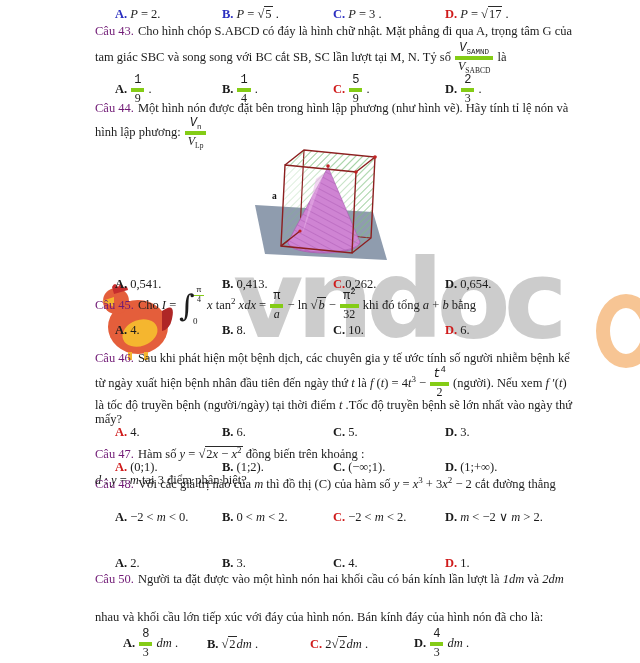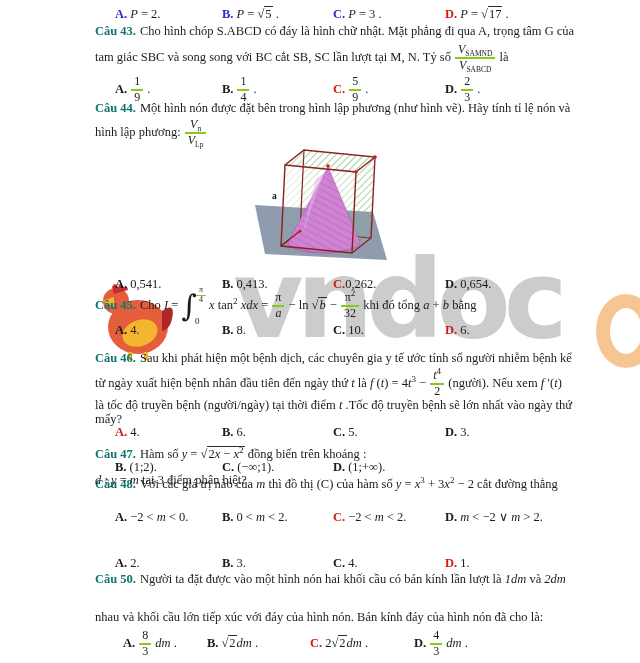--- a/index.html
+++ b/index.html
@@ -2,34 +2,34 @@
 <html><head>
 <meta charset="utf-8">
 <style>
   html,body{margin:0;padding:0;background:#ffffff;}
   .page{position:relative;width:640px;height:663px;background:#fff;overflow:hidden;
         font-family:"Liberation Serif","DejaVu Serif",serif;font-size:12.5px;color:#1c1c1c;}
   .abs{position:absolute;left:95px;white-space:nowrap;z-index:2;}
   .line{line-height:17px;}
   .vline{line-height:30px;height:30px;}
   .vline-tall{line-height:42px;height:42px;}
-  .qlabel{font-weight:bold;color:#0f766e;margin-right:4px;}
+  .qlabel{font-weight:normal;color:#701a75;margin-right:4px;}
   .optrow{position:absolute;left:95px;width:470px;display:grid;
           grid-template-columns:107px 111px 112px 1fr;padding-left:20px;z-index:2;
           line-height:17px;align-items:center;}
   .optrow.row-frac{line-height:30px;}
   .optrow.c50{padding-left:28px;grid-template-columns:84px 103px 104px 1fr;}
   .opt{white-space:nowrap;}
   .ol{font-weight:bold;margin-right:3px;}
   i{font-style:italic;}
   sup{font-size:9px;vertical-align:super;line-height:0;}
   sub{font-size:8.5px;vertical-align:sub;line-height:0;}
   .fr{display:inline-block;vertical-align:middle;text-align:center;line-height:1.15;
       font-size:12px;margin:0 1px;}
-  .fr .nu{display:block;border-bottom:2px solid #84cc16;padding:0 3px;}
+  .fr .nu{display:block;border-bottom:4px solid #84cc16;padding:0 3px;font-family:Liberation Mono, monospace;}
   .fr .de{display:block;padding:0 3px;}
   .fr.big sub{font-size:7.5px;}
   .fr.tiny{font-size:8px;line-height:1.05;}
   .fr.tiny .nu{padding:0 2px;border-bottom-width:0.8px;}
   .sqx{white-space:nowrap;}
   .ov{border-top:1.2px solid #2a2a2a;padding:0 1px;}
   .intw{display:inline-flex;align-items:center;vertical-align:middle;}
   .isym{font-size:30px;line-height:0.85;font-family:"DejaVu Serif",serif;}
   .ilims{display:inline-flex;flex-direction:column;justify-content:space-between;
          height:40px;font-size:9px;line-height:1;margin-left:-2px;margin-right:2px;}
@@ -153,20 +153,21 @@
   <div class="abs line" style="top:411px"><span>mấy?</span></div>
   <div class="optrow" style="top:424px">
     <span class="opt"><span class="ol" style="color: rgb(207, 26, 26);">A.</span><span>4.</span></span>
     <span class="opt"><span class="ol" style="color: rgb(27, 27, 27);">B.</span><span>6.</span></span>
     <span class="opt"><span class="ol" style="color: rgb(27, 27, 27);">C.</span><span>5.</span></span>
     <span class="opt"><span class="ol" style="color: rgb(27, 27, 27);">D.</span><span>3.</span></span>
   </div>
 
   <div class="abs line" style="top:446px"><span class="qlabel">Câu 47.</span><span>Hàm số <i>y</i> = <span class="sqx">√<span class="ov">2<i>x</i> − <i>x</i><sup>2</sup></span></span> đồng biến trên khoảng :</span></div>
   <div class="optrow" style="top:459px">
+    <span class="opt"><span class="ol" style="color: rgb(207, 26, 26);">A.</span><span>(0;1).</span></span>
     <span class="opt"><span class="ol" style="color: rgb(27, 27, 27);">B.</span><span>(1;2).</span></span>
     <span class="opt"><span class="ol" style="color: rgb(27, 27, 27);">C.</span><span>(−∞;1).</span></span>
     <span class="opt"><span class="ol" style="color: rgb(27, 27, 27);">D.</span><span>(1;+∞).</span></span>
   </div>
 
   <div class="abs line" style="top:476px"><span class="qlabel">Câu 48.</span><span>Với các giá trị nào của <i>m</i> thì đồ thị (C) của hàm số <i>y</i> = <i>x</i><sup>3</sup> + 3<i>x</i><sup>2</sup> − 2 cắt đường thẳng</span></div>
   <div class="abs line" style="top:472px"><span><i>d</i> : <i>y</i> = <i>m</i> tại 3 điểm phân biệt?</span></div>
   <div class="optrow" style="top:509px">
     <span class="opt"><span class="ol" style="color: rgb(27, 27, 27);">A.</span><span>−2 &lt; <i>m</i> &lt; 0.</span></span>
     <span class="opt"><span class="ol" style="color: rgb(27, 27, 27);">B.</span><span>0 &lt; <i>m</i> &lt; 2.</span></span>

